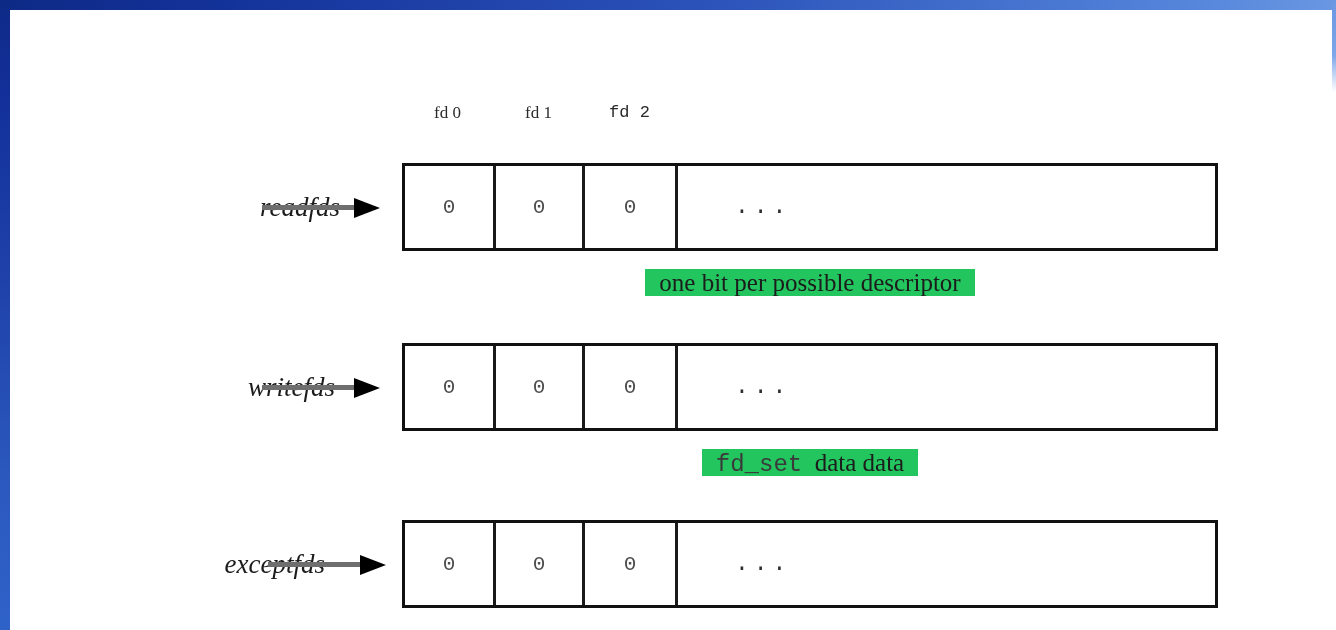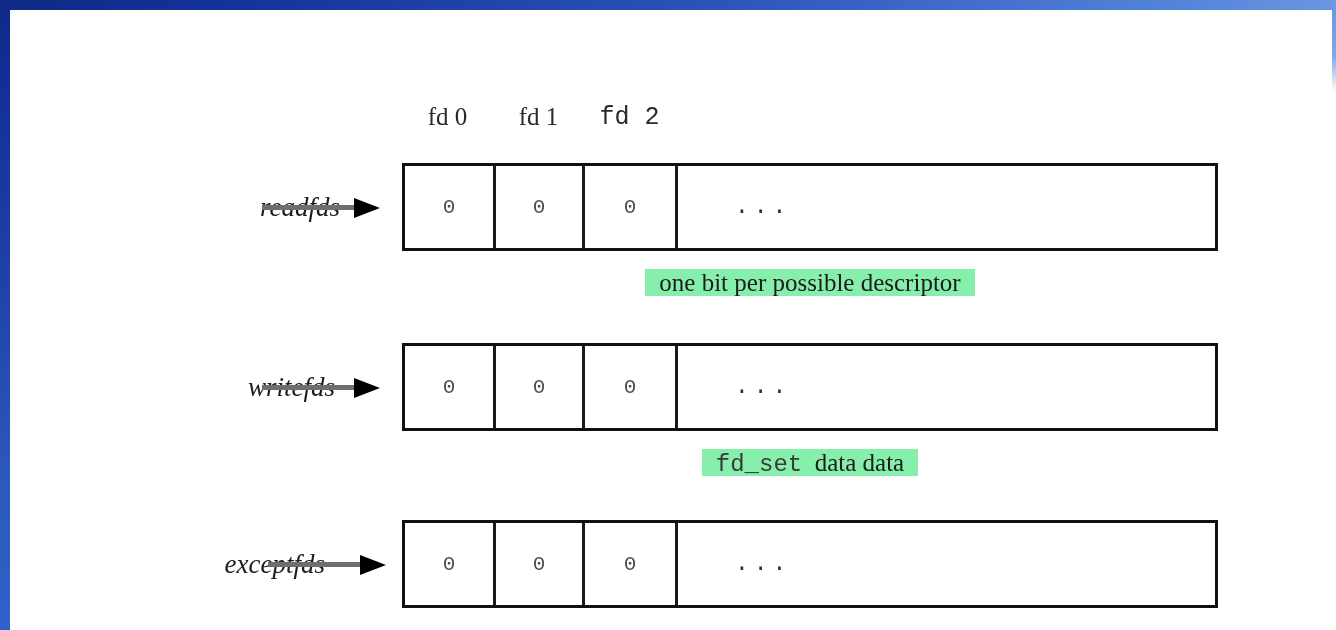--- a/index.html
+++ b/index.html
@@ -64,21 +64,21 @@
     top: 103px;
     width: 273px;
     height: 30px;
   }
   .fd-head {
     position: absolute;
     top: 0;
     width: 91px;
     text-align: center;
     font-family: "Liberation Serif", serif;
-    font-size: 25px;
+    font-size: 17px;
     color: #2a2a2a;
     white-space: nowrap;
   }
   .fd-head.h0 { left: 0px; }
   .fd-head.h1 { left: 91px; }
   .fd-head.h2 { left: 182px; font-family: Liberation Mono, monospace; }
 
   
   .row-label {
     position: absolute;
@@ -200,21 +200,21 @@
     text-align: center;
     font-family: "Liberation Serif", serif;
     font-size: 25px;
     line-height: 42px;
     color: #1c1c1c;
     white-space: nowrap;
     background: #ffffff;
     padding: 0;
   }
   .span-annot .caption span.inner {
-    background: #86efac;
+    background: #22c55e;
     padding: 0 14px;
   }
   .span-annot .caption .mono-code {
     font-family: "Liberation Mono", "DejaVu Sans Mono", monospace;
     font-size: 24px;
     color: #3a3a3a;
   }
 </style>
 </head>
 <body>

